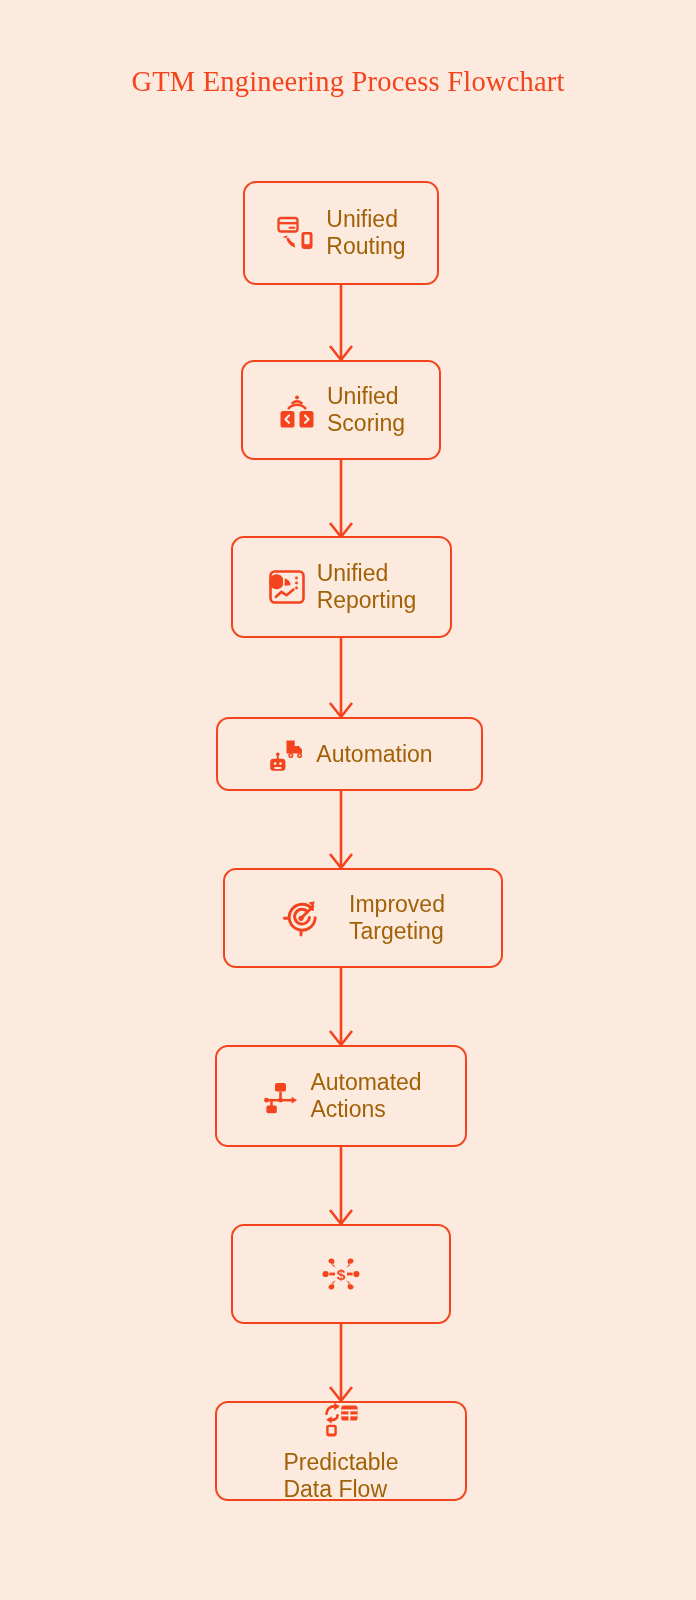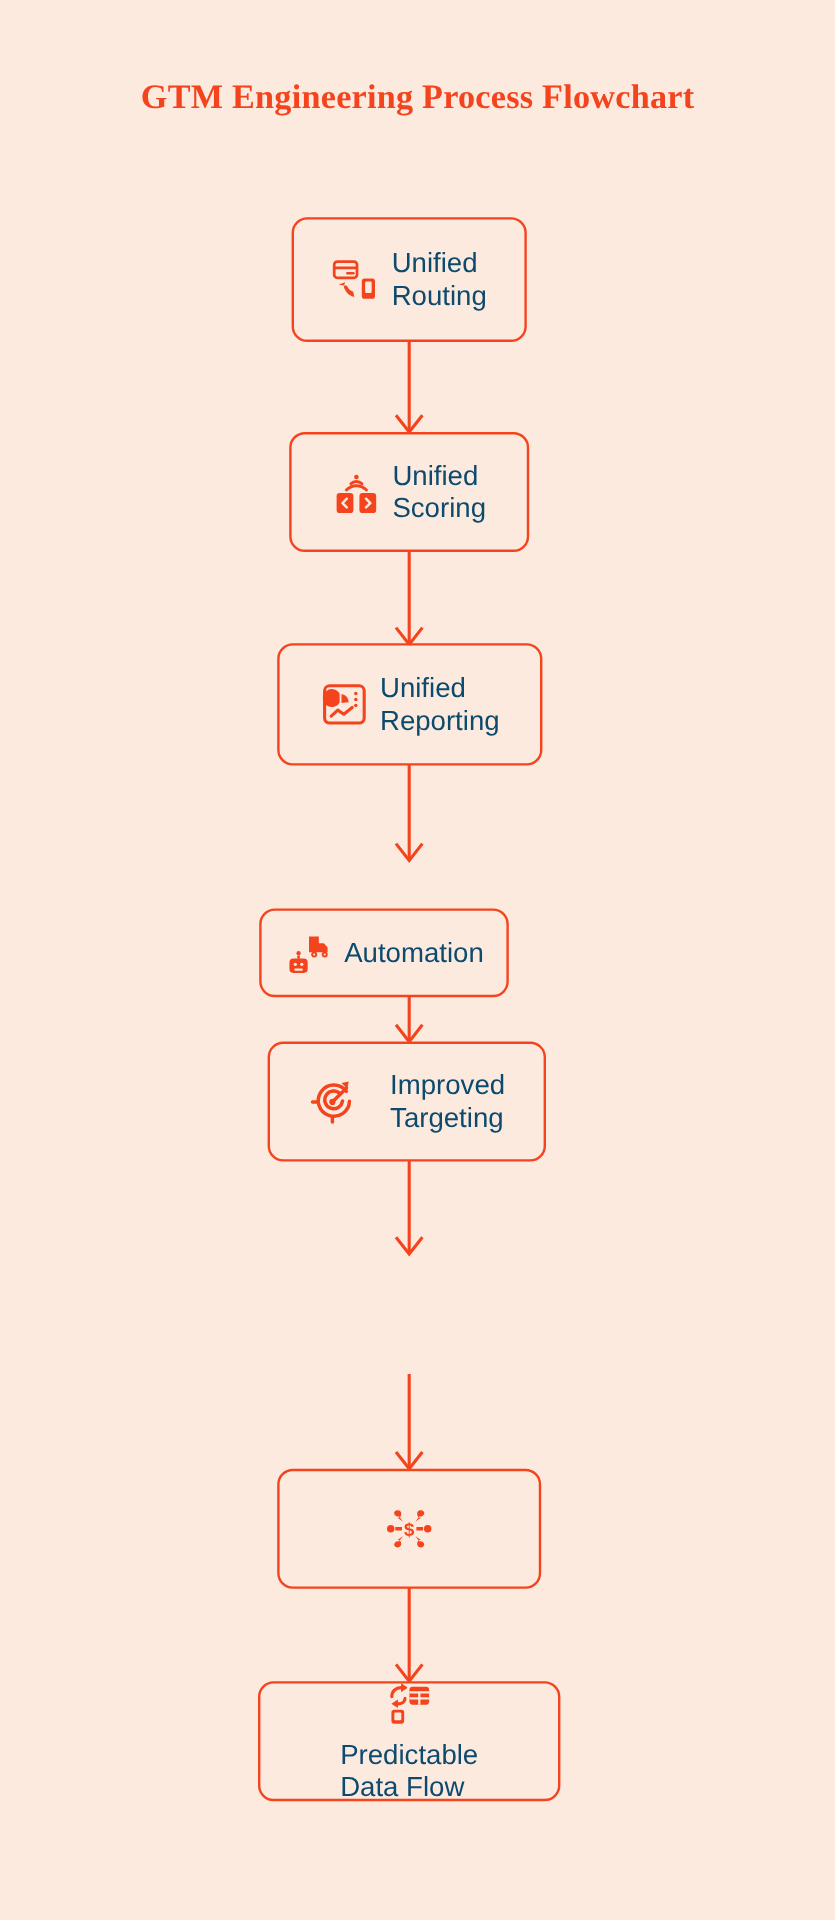--- a/index.html
+++ b/index.html
@@ -19,21 +19,21 @@
     width: 696px;
     height: 1600px;
   }
   .page-title {
     position: absolute;
     left: 0;
     top: 66px;
     width: 696px;
     text-align: center;
     font-family: "Liberation Serif", "DejaVu Serif", serif;
-    font-weight: bold;
+    font-weight: normal;
     font-size: 28.5px;
     letter-spacing: 0.2px;
     color: #F4441E;
     white-space: nowrap;
   }
   .flow-stack {
     position: absolute;
     left: 0;
     top: 0;
     width: 696px;
@@ -52,21 +52,21 @@
     gap: 10px;
     padding: 0 12px;
   }
   .node-icon {
     flex: 0 0 auto;
     width: 40px;
     height: 40px;
     display: block;
   }
   .node-label {
-    color: #0c4a6e;
+    color: #a16207;
     font-family: "Liberation Sans", sans-serif;
     font-size: 23px;
     line-height: 1.17;
     font-weight: 400;
     white-space: pre-line;
     text-align: left;
   }
   .connector {
     position: absolute;
     overflow: visible;
@@ -162,51 +162,65 @@
         <path d="M17.6 11.4 A7.4 7.4 0 0 1 23.6 18.2 L17.6 18.8 Z" fill="#F4441E"></path>
         <circle cx="29.5" cy="11" r="1.45" fill="#F4441E"></circle>
         <circle cx="29.5" cy="16" r="1.45" fill="#F4441E"></circle>
         <circle cx="29.5" cy="21" r="1.45" fill="#F4441E"></circle>
         <polyline points="9,29.8 14.5,24.8 19.5,28.2 26.5,22.6" fill="none" stroke="#F4441E" stroke-width="2.6" stroke-linecap="round" stroke-linejoin="round"></polyline>
       </svg>
       <div class="node-label">Unified
 Reporting</div>
     </div>
 
-    <div class="node" style="left:216px; top:717px; width:208px; height:74px;margin-top:40px;">
+    <div class="node" style="left:216px; top:717px; width:267px; height:74px;">
       <svg class="node-icon" viewBox="0 0 40 40">
         <path d="M20.5 6.5 h8.2 v5.6 h4.2 l3.1 3.4 v4.1 h-15.5 z" fill="#F4441E"></path>
         <circle cx="24.8" cy="21.4" r="2.5" fill="#F4441E"></circle>
         <circle cx="33.6" cy="21.4" r="2.5" fill="#F4441E"></circle>
         <circle cx="24.8" cy="21.4" r="0.9" fill="#FDEADF"></circle>
         <circle cx="33.6" cy="21.4" r="0.9" fill="#FDEADF"></circle>
         <circle cx="11.8" cy="20.4" r="1.8" fill="#F4441E"></circle>
         <line x1="11.8" y1="22.2" x2="11.8" y2="25" stroke="#F4441E" stroke-width="2.1"></line>
         <path d="M4.2 28 a3.2 3.2 0 0 1 3.2 -3.2 h8.8 a3.2 3.2 0 0 1 3.2 3.2 v5.6 a3.2 3.2 0 0 1 -3.2 3.2 h-8.8 a3.2 3.2 0 0 1 -3.2 -3.2 z" fill="#F4441E"></path>
         <circle cx="9.1" cy="29.6" r="1.35" fill="#FDEADF"></circle>
         <circle cx="14.5" cy="29.6" r="1.35" fill="#FDEADF"></circle>
         <rect x="8.2" y="33" width="7.2" height="1.9" rx="0.9" fill="#FDEADF"></rect>
       </svg>
       <div class="node-label">Automation</div>
     </div>
 
-    <div class="node" style="left:223px; top:868px; width:232px; height:100px;gap:28px;">
+    <div class="node" style="left:223px; top:868px; width:280px; height:100px;gap:28px;">
       <svg class="node-icon" viewBox="0 0 40 40">
         <path d="M31.6 11.4 A13 13 0 1 0 34.2 19.8" fill="none" stroke="#F4441E" stroke-width="2.9" stroke-linecap="round"></path>
         <path d="M26.6 13.7 A7.4 7.4 0 1 0 28.4 19.4" fill="none" stroke="#F4441E" stroke-width="2.9" stroke-linecap="round"></path>
         <circle cx="20" cy="20.3" r="2.6" fill="#F4441E"></circle>
         <line x1="20" y1="20.3" x2="31.8" y2="8.6" stroke="#F4441E" stroke-width="2.9" stroke-linecap="round"></line>
         <path d="M27.6 4.4 L33.6 3.2 L32.4 9.2 Z" fill="#F4441E"></path>
         <line x1="20" y1="33.4" x2="20" y2="37" stroke="#F4441E" stroke-width="2.9" stroke-linecap="round"></line>
         <line x1="7.2" y1="20.3" x2="3.4" y2="20.3" stroke="#F4441E" stroke-width="2.9" stroke-linecap="round"></line>
       </svg>
       <div class="node-label">Improved
 Targeting</div>
     </div>
 
+    <div class="node" style="left:215px; top:1045px; width:252px; height:102px;">
+      <svg class="node-icon" viewBox="0 0 40 40">
+        <rect x="15" y="7" width="11" height="8.6" rx="2.2" fill="#F4441E"></rect>
+        <line x1="20.5" y1="15.6" x2="20.5" y2="23" stroke="#F4441E" stroke-width="2.5"></line>
+        <circle cx="20.5" cy="24.2" r="2.4" fill="#F4441E"></circle>
+        <line x1="6.5" y1="24.2" x2="34" y2="24.2" stroke="#F4441E" stroke-width="2.5"></line>
+        <circle cx="6.5" cy="24.2" r="2.4" fill="#F4441E"></circle>
+        <path d="M31.6 20.8 L37 24.2 L31.6 27.6 Z" fill="#F4441E"></path>
+        <line x1="11.5" y1="24.2" x2="11.5" y2="30" stroke="#F4441E" stroke-width="2.5"></line>
+        <rect x="6.4" y="29.6" width="10.4" height="7.6" rx="1.7" fill="#F4441E"></rect>
+      </svg>
+      <div class="node-label">Automated
+Actions</div>
+    </div>
 
     <div class="node" style="left:231px; top:1224px; width:220px; height:100px;">
       <svg class="node-icon" viewBox="0 0 40 40">
         <g fill="#F4441E">
           <path d="M7.4 6.4 a3.1 3.1 0 1 1 2.9 4.3 l4.6 3.4 l-3.4 -4.6 a3.1 3.1 0 0 1 -4.1 -3.1 z"></path>
           <path d="M32.6 6.4 a3.1 3.1 0 1 0 -2.9 4.3 l-4.6 3.4 l3.4 -4.6 a3.1 3.1 0 0 0 4.1 -3.1 z"></path>
           <path d="M7.4 33.6 a3.1 3.1 0 1 0 2.9 -4.3 l4.6 -3.4 l-3.4 4.6 a3.1 3.1 0 0 0 -4.1 3.1 z"></path>
           <path d="M32.6 33.6 a3.1 3.1 0 1 1 -2.9 -4.3 l-4.6 -3.4 l3.4 4.6 a3.1 3.1 0 0 1 4.1 3.1 z"></path>
           <circle cx="4.6" cy="20" r="3.1"></circle>
           <circle cx="35.4" cy="20" r="3.1"></circle>

